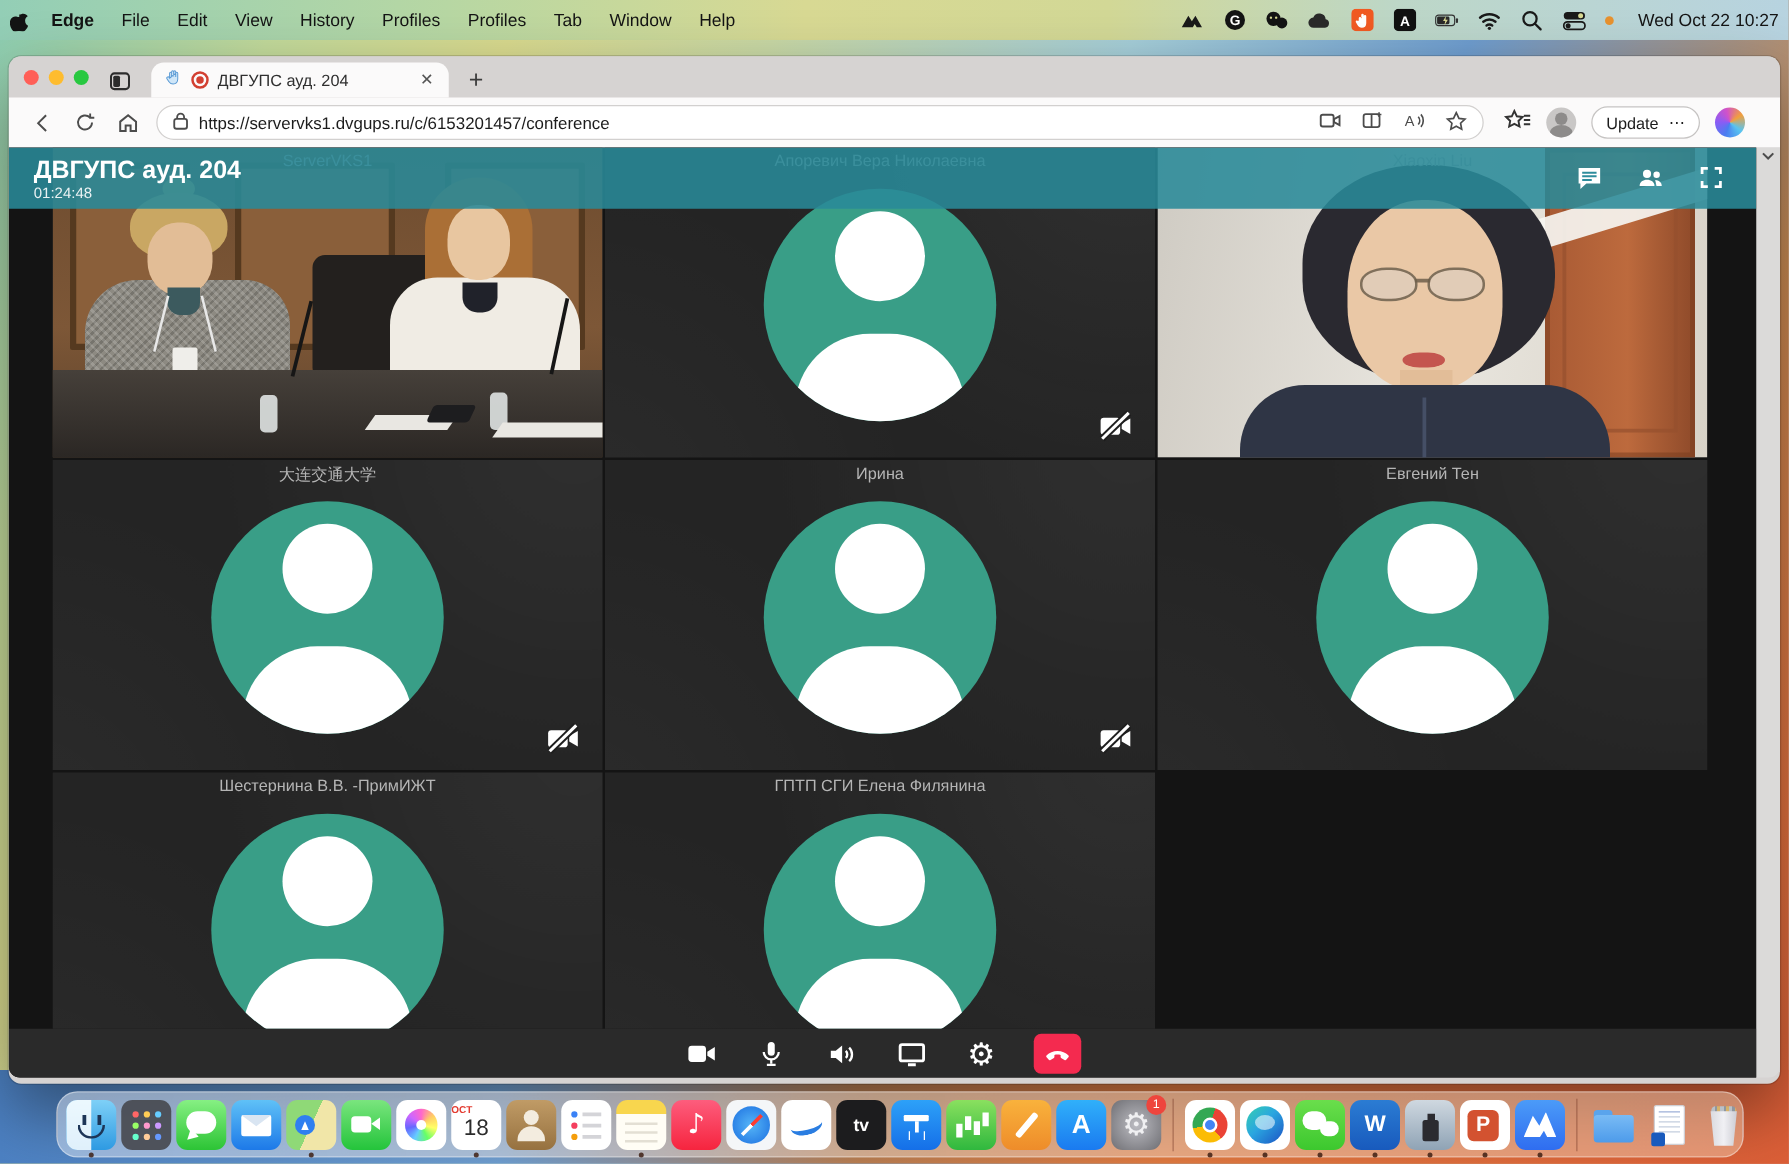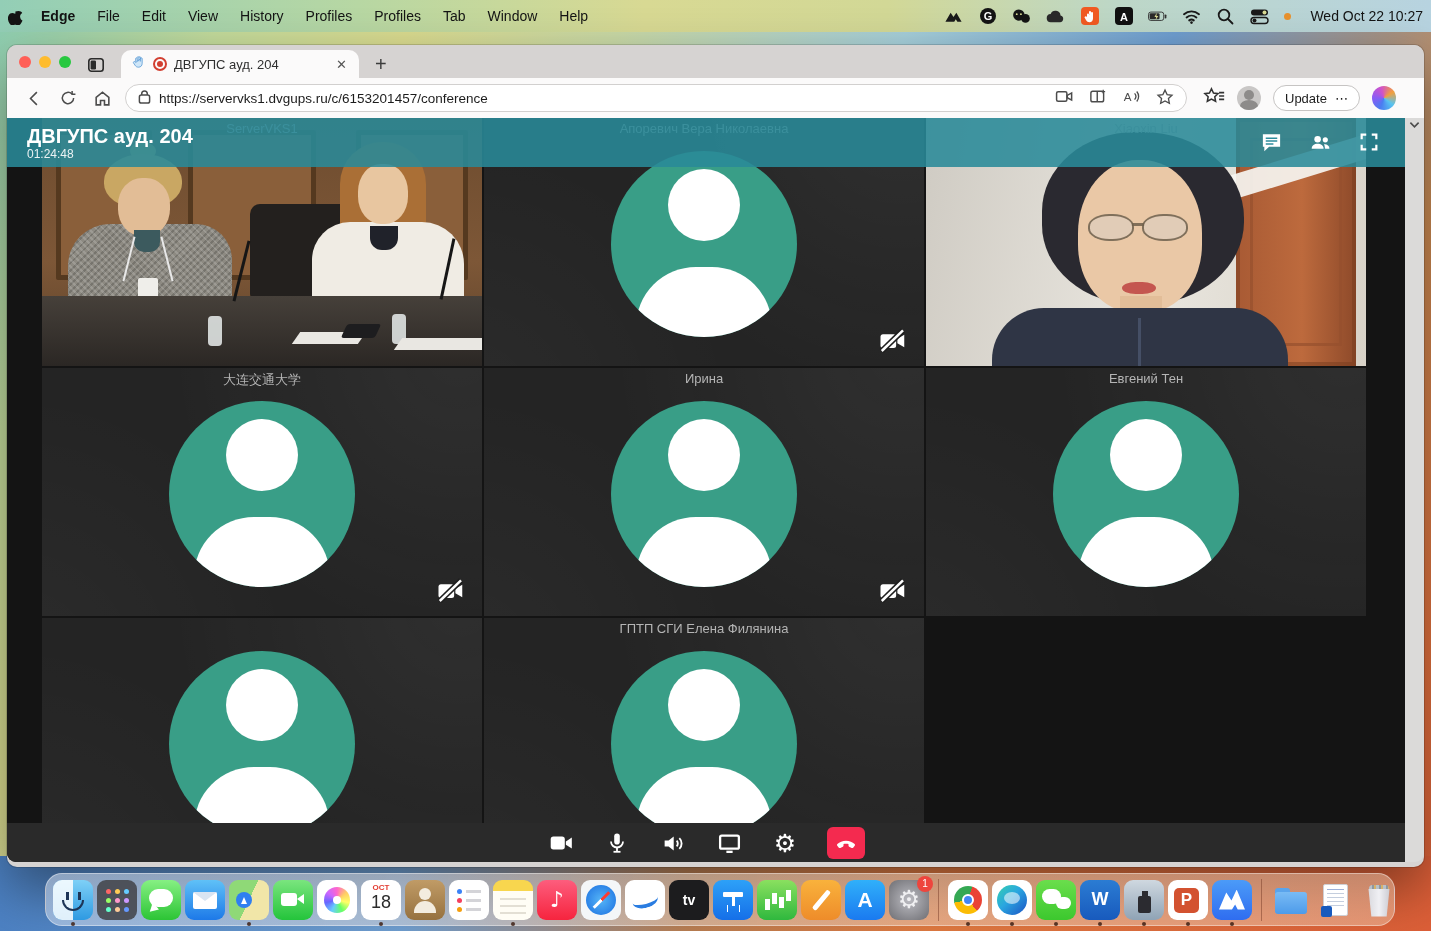--- a/index.html
+++ b/index.html
@@ -166,21 +166,21 @@
   .di-maps .map-nav{left:7px;top:12px;width:16px;height:16px;border-radius:50%;background:#2f7ff0}
   .di-maps .map-ar{left:12px;top:17px;border-left:3.5px solid transparent;border-right:3.5px solid transparent;border-bottom:7px solid #fff}
   .di-facetime{background:linear-gradient(180deg,#7ae57e,#24c43b)}
   .di-facetime .ft-cam{left:8px;top:13px;width:16px;height:13px;background:#fff;border-radius:3px}
   .di-facetime .ft-tri{left:24px;top:14px;border-top:5.5px solid transparent;border-bottom:5.5px solid transparent;border-right:7px solid #fff}
   .di-photos{background:#fff}
   .di-photos .ph-wheel{left:7px;top:7px;width:26px;height:26px;border-radius:50%;
     background:conic-gradient(#f6c,#fc6,#ff6,#6f6,#6cf,#66f,#c6f,#f6c)}
   .di-photos .ph-hub{left:16px;top:16px;width:8px;height:8px;border-radius:50%;background:#fff}
   .di-calendar{background:#fff}
-  .cal-month{position:absolute;top:3px;left:0;width:100%;text-align:center;font-size:8px;font-weight:bold;color:#e33b30}
+  .cal-month{position:absolute;top:3px;left:0;width:100%;text-align:left;font-size:8px;font-weight:bold;color:#e33b30}
   .cal-day{position:absolute;top:12px;left:0;width:100%;text-align:center;font-size:18px;color:#2b2b2b}
   .di-contacts{background:linear-gradient(180deg,#c09b66,#96713f)}
   .di-contacts .ct-head{left:14px;top:8px;width:12px;height:12px;border-radius:50%;background:#f3ecdf}
   .di-contacts .ct-body{left:9px;top:21px;width:22px;height:12px;border-radius:11px 11px 0 0;background:#f3ecdf}
   .di-reminders{background:#fff}
   .di-reminders .rm-dots{left:8px;top:9px;width:5px;height:5px;border-radius:50%;background:#3b82f6;
     box-shadow:0 9px 0 #f43f5e,0 18px 0 #f59e0b}
   .di-reminders .rm-lines{left:17px;top:10.5px;width:15px;height:2.5px;background:#d4d4d8;
     box-shadow:0 9px 0 #d4d4d8,0 18px 0 #d4d4d8}
   .di-notes{background:linear-gradient(180deg,#f8d64e 0 11px,#fffdf5 11px)}
@@ -512,20 +512,21 @@
               <div class="head"></div>
               <div class="torso"></div>
             </div>
             <div class="tile-label">Евгений Тен</div>
           </div>
           <div class="tile">
             <div class="avatar">
               <div class="head"></div>
               <div class="torso"></div>
             </div>
+            <div class="tile-label">Шестернина В.В. -ПримИЖТ</div>
           </div>
           <div class="tile">
             <div class="avatar">
               <div class="head"></div>
               <div class="torso"></div>
             </div>
             <div class="tile-label">ГПТП СГИ Елена Филянина</div>
           </div>
         </div>
 

